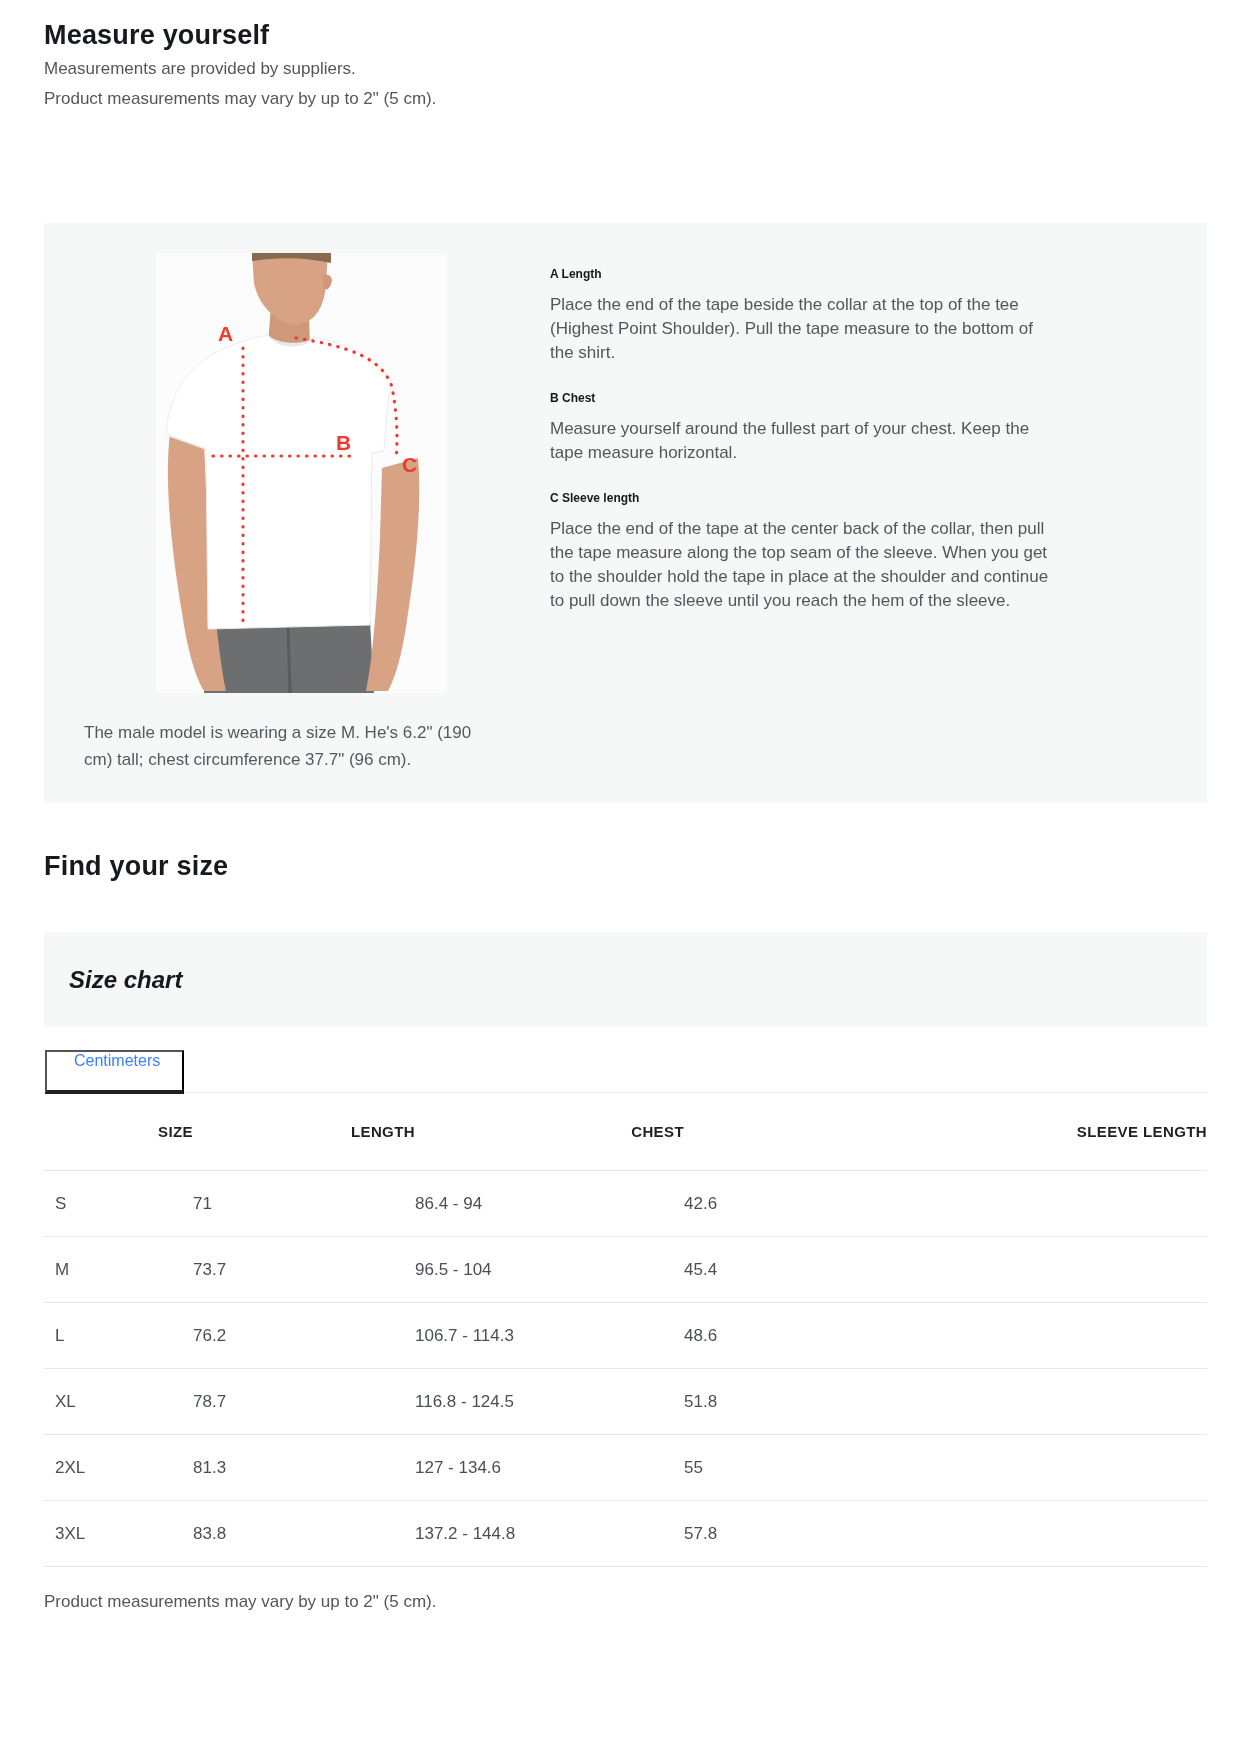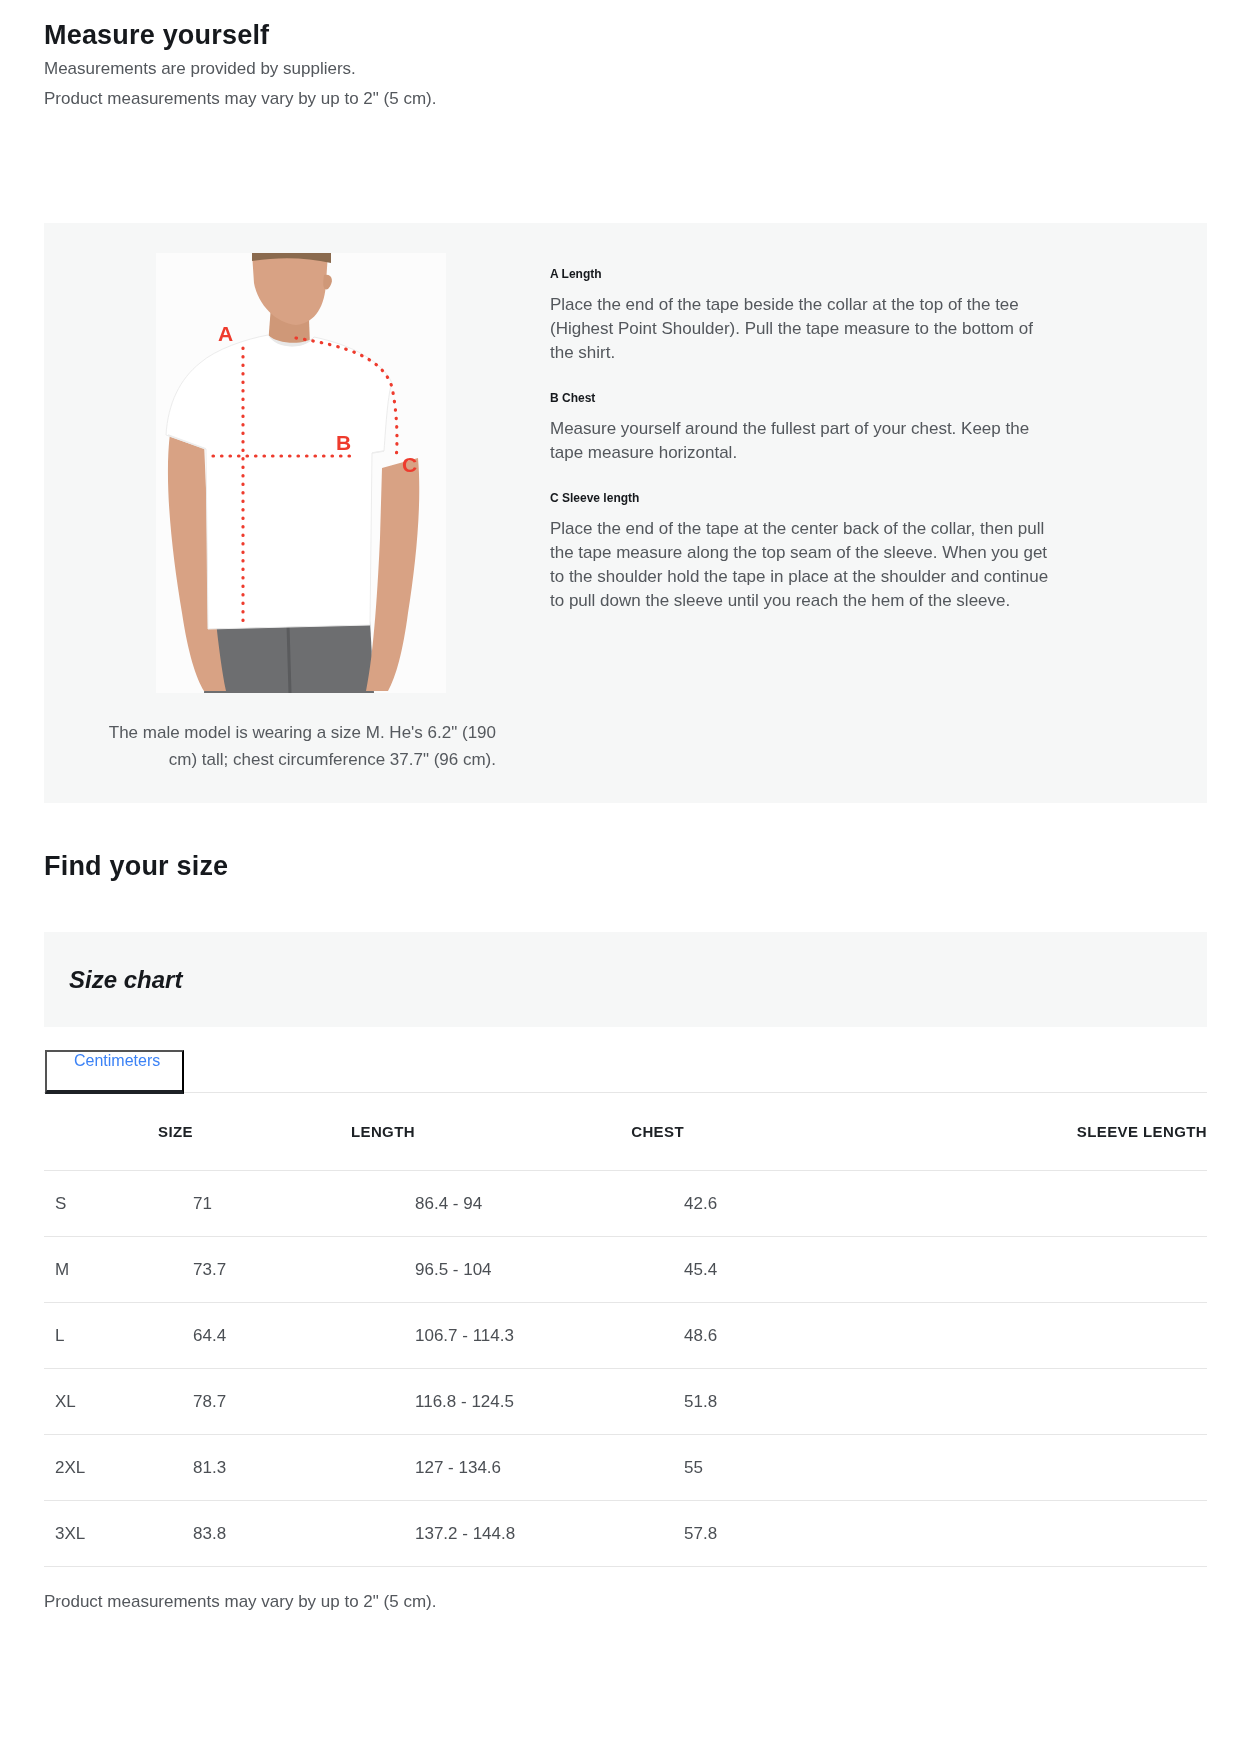--- a/index.html
+++ b/index.html
@@ -21,21 +21,21 @@
     background: #f6f7f7;
     display: flex;
     padding: 30px 0 30px 0;
     min-height: 578px;
   }
   .figure-col { width: 460px; flex: 0 0 460px; }
   .model-figure { width: 290px; height: 440px; margin-left: 112px; background: #fcfcfc; }
   .model-figure svg { display: block; }
   .figure-caption {
     margin-top: 26px; padding: 0 8px 0 40px;
-    text-align: right; font-size: 17px; line-height: 27px; color: #55595e;
+    text-align: left; font-size: 17px; line-height: 27px; color: #55595e;
     max-width: 460px;
   }
   .instructions-col { flex: 1; padding: 14px 155px 0 46px; }
   .instr-title { font-size: 12px; font-weight: bold; color: #16191d; margin-top: 26px; }
   .instr-title:first-child { margin-top: 0; }
   .instr-body { font-size: 17px; color: #53575c; line-height: 24px; margin-top: 12px; }
 
   
   .find-size-heading { margin-top: 48px; }
 
@@ -159,21 +159,21 @@
       <div class="t-cell">42.6</div>
     </div>
     <div class="t-row t-body-row">
       <div class="t-cell">M</div>
       <div class="t-cell">73.7</div>
       <div class="t-cell">96.5 - 104</div>
       <div class="t-cell">45.4</div>
     </div>
     <div class="t-row t-body-row">
       <div class="t-cell">L</div>
-      <div class="t-cell">64.4</div>
+      <div class="t-cell">76.2</div>
       <div class="t-cell">106.7 - 114.3</div>
       <div class="t-cell">48.6</div>
     </div>
     <div class="t-row t-body-row">
       <div class="t-cell">XL</div>
       <div class="t-cell">78.7</div>
       <div class="t-cell">116.8 - 124.5</div>
       <div class="t-cell">51.8</div>
     </div>
     <div class="t-row t-body-row">

